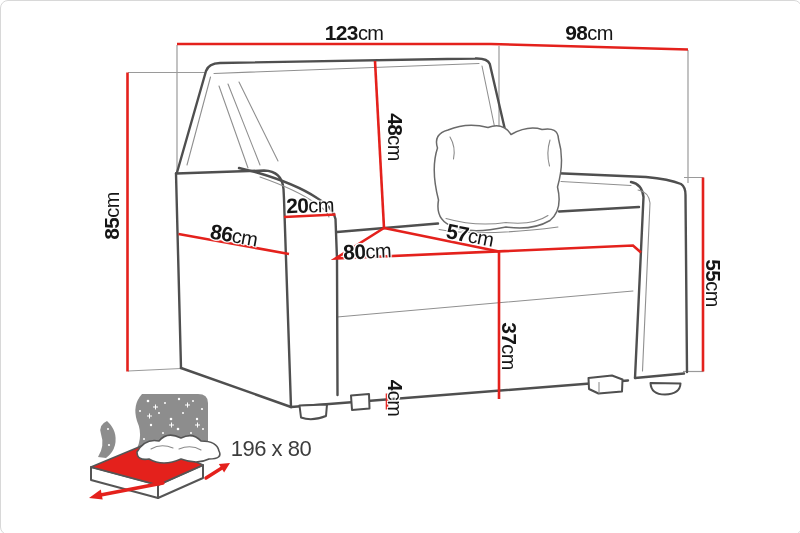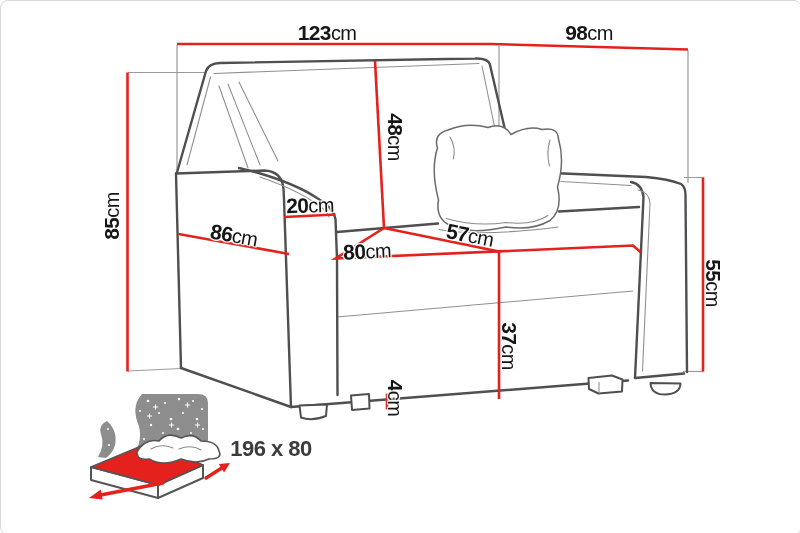--- a/index.html
+++ b/index.html
@@ -24,21 +24,21 @@
     line-height:1;
     text-shadow:-1px -1px 0 #fff,1px -1px 0 #fff,-1px 1px 0 #fff,1px 1px 0 #fff,0 0 3px #fff;
   }
   .dim .num{font-weight:700;}
   .dim .unit{font-weight:400;font-size:20px;}
   .rot90{transform:translate(-50%,-50%) rotate(90deg);}
   .rotm90{transform:translate(-50%,-50%) rotate(-90deg);}
   .bed-label{
     position:absolute;
     transform:translate(-50%,-50%);
-    font-weight:700;
+    font-weight:400;
     font-size:22px;
     letter-spacing:-0.5px;
     color:#3c3c3c;
     white-space:nowrap;
   }
   
   .outline{stroke:#4f4f4f;stroke-width:2.4;fill:none;stroke-linecap:round;stroke-linejoin:round;}
   .thin{stroke:#909090;stroke-width:1.1;fill:none;stroke-linecap:round;}
   .ext{stroke:#9a9a9a;stroke-width:1.2;fill:none;}
   .red{stroke:var(--accent,#e4211c);stroke-width:2.6;fill:none;stroke-linecap:butt;}
@@ -176,21 +176,21 @@
 
       <g>
         <path class="arrow" d="M162,482 L97,494.5"></path>
         <polygon class="arrowhead" points="88,497 99.8,488.6 101.7,498.4"></polygon>
         <path class="arrow" d="M205,477 L224,465"></path>
         <polygon class="arrowhead" points="229,462 223.1,471.5 217.8,463"></polygon>
       </g>
     </g>
   </svg>
 
-  <div class="dim" style="left:326px;top:31px;">
+  <div class="dim" style="left:353px;top:31px;">
     <span class="num">123</span><span class="unit">cm</span>
   </div>
   <div class="dim" style="left:588px;top:31px;text-align:center;">
     <span class="num">98</span><span class="unit">cm</span>
   </div>
   <div class="dim rotm90" style="left:110px;top:215px;">
     <span class="num">85</span><span class="unit">cm</span>
   </div>
   <div class="dim rot90" style="left:394px;top:136px;">
     <span class="num">48</span><span class="unit">cm</span>

